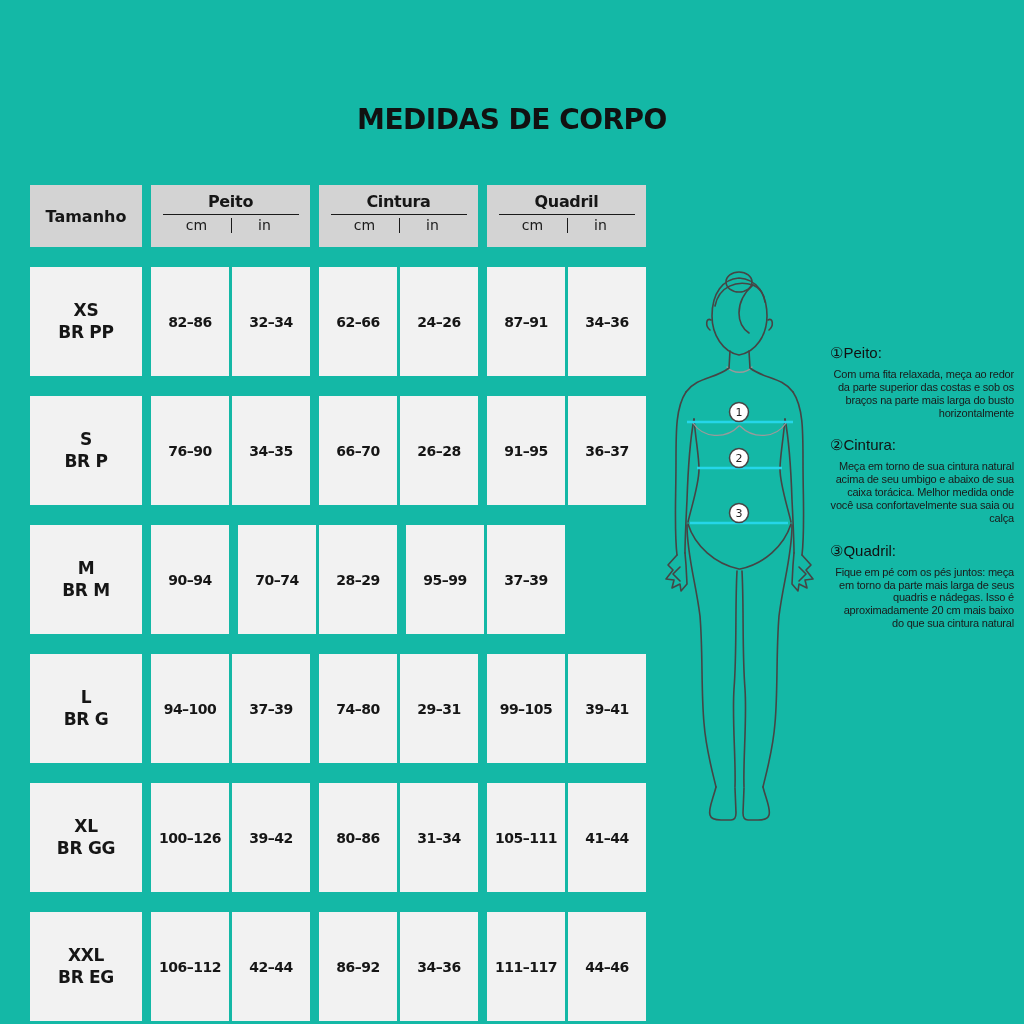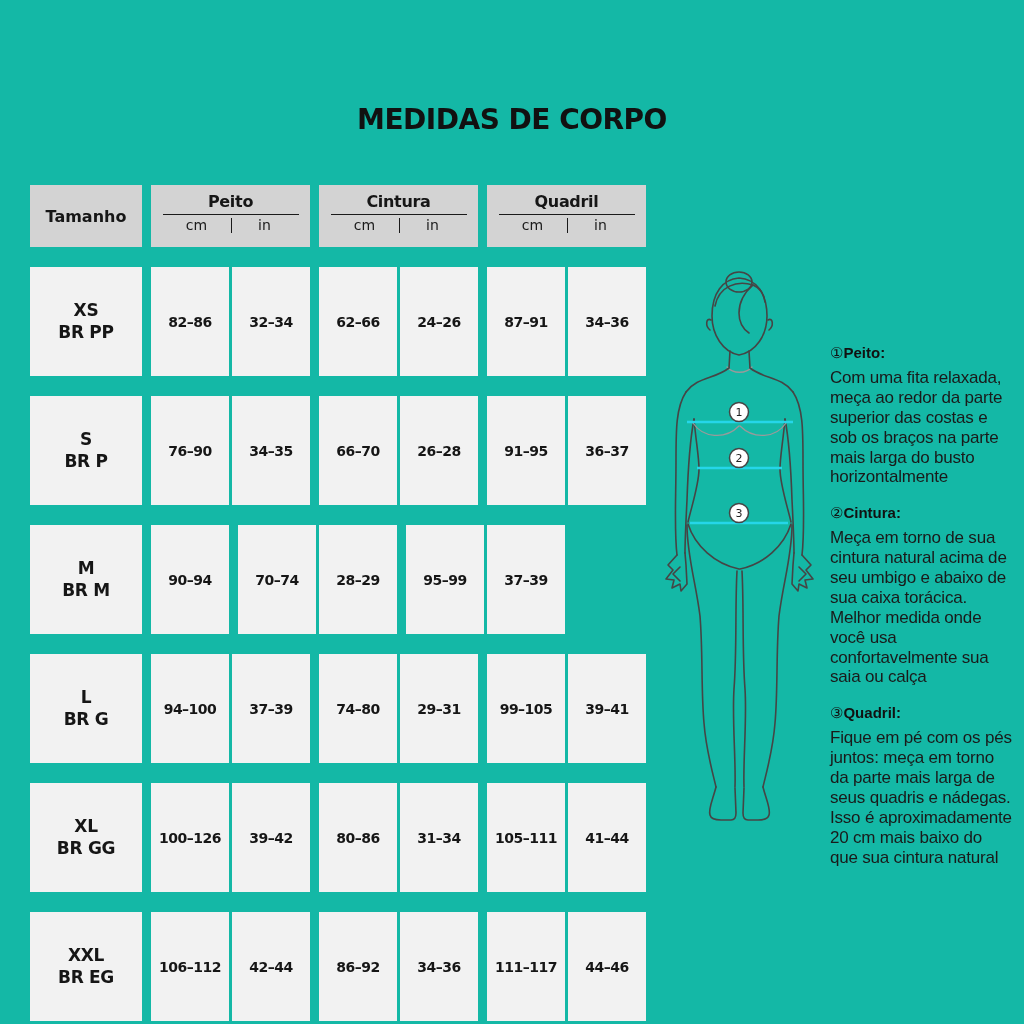--- a/index.html
+++ b/index.html
@@ -40,22 +40,22 @@
   .body-figure .cyan{stroke:#25d6e9;stroke-width:2.6;}
   .body-figure circle{fill:#ffffff;stroke:#454545;stroke-width:1.5;}
   .body-figure text{font-family:"DejaVu Sans","Liberation Sans",sans-serif;font-size:11px;
       fill:#222;text-anchor:middle;}
 
   
   .notes{position:absolute;left:830px;top:344px;width:184px;font-family:"Liberation Sans",sans-serif;}
   .note{margin-bottom:17px;}
   .note-head{font-size:15px;color:#111;}
   .note-head .num{font-weight:400;}
-  .note-head .ttl{font-weight:700;}
-  .note-body{margin-top:6px;font-size:17px;line-height:1.17;color:#1a1a1a;letter-spacing:-0.2px;}
+  .note-head .ttl{font-weight:400;}
+  .note-body{margin-top:6px;font-size:11px;line-height:1.17;color:#1a1a1a;letter-spacing:-0.2px;text-align:right;}
 </style>
 </head>
 <body>
 
 <div class="canvas">
 
   <div class="page-title">MEDIDAS DE CORPO</div>
 
 
   <div class="size-table">

